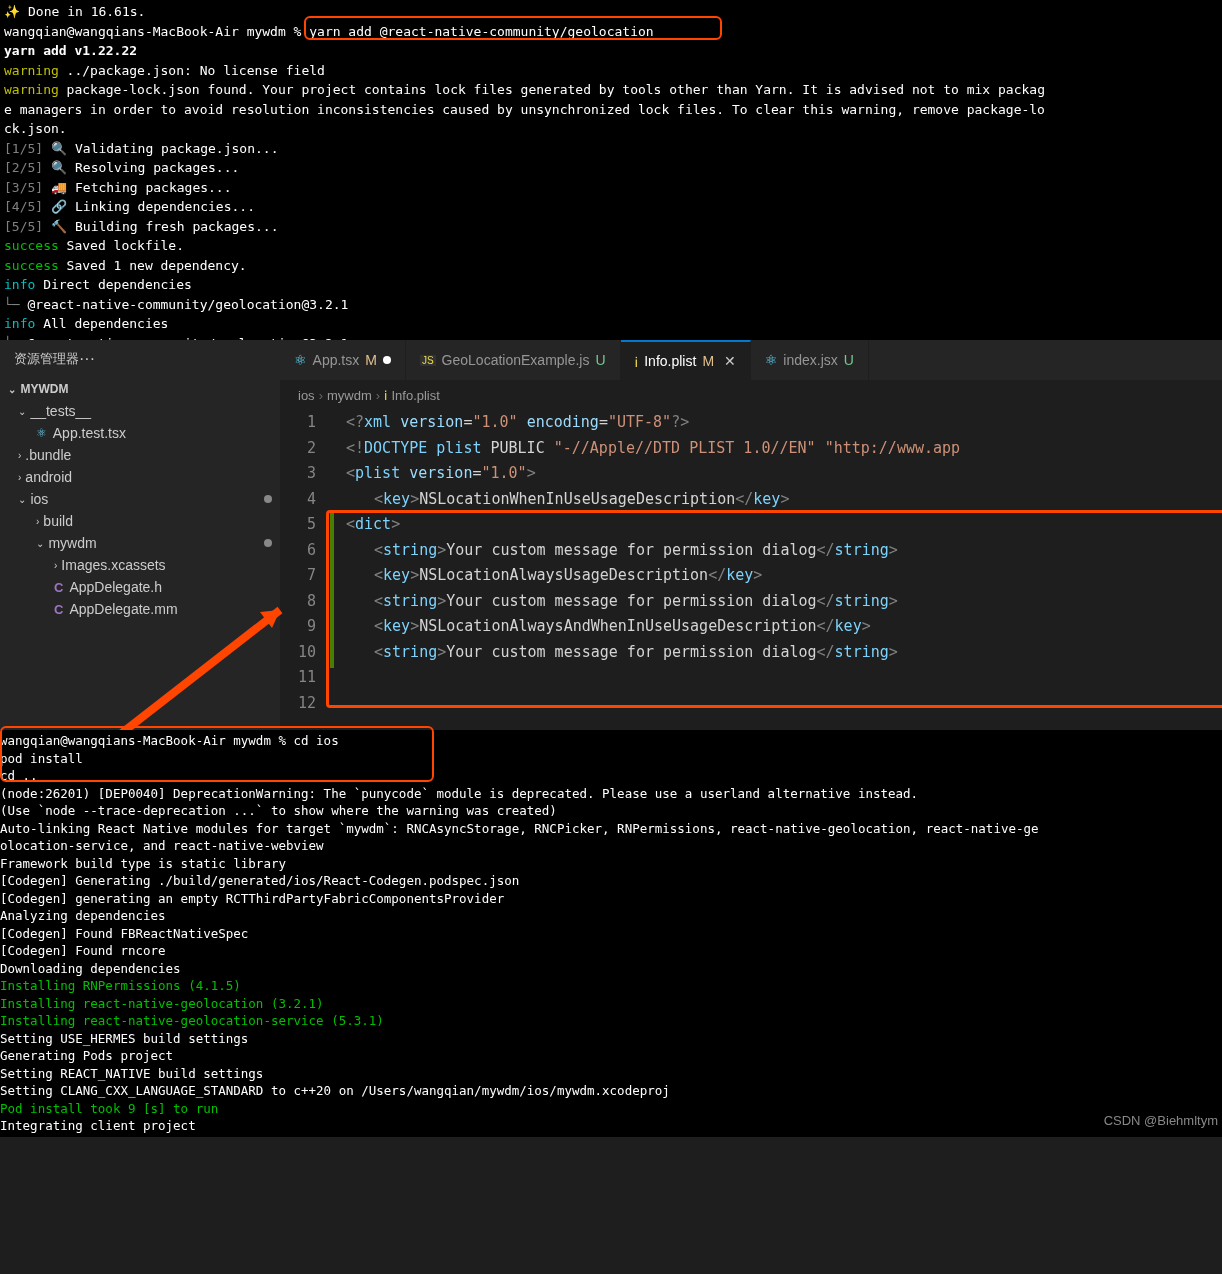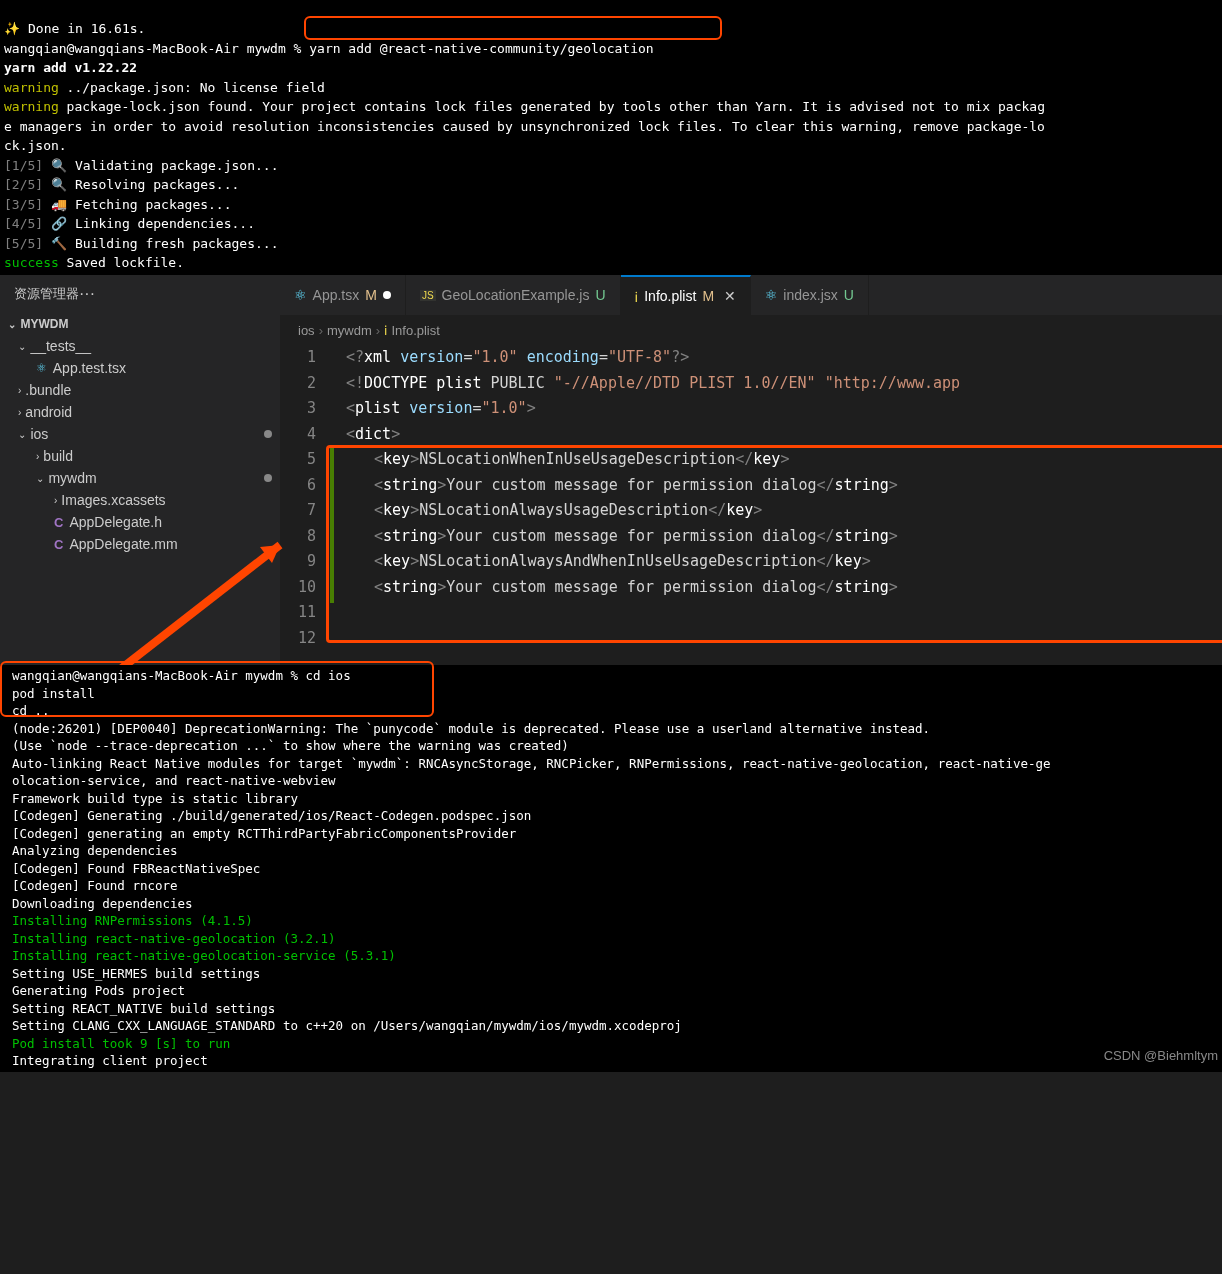--- a/index.html
+++ b/index.html
@@ -1,17 +1,17 @@
 <!DOCTYPE html>
 <html><head>
 <meta charset="utf-8">
 <style>
 *{margin:0;padding:0;box-sizing:border-box}
 body{font-family:Menlo,Monaco,Consolas,monospace;background:#1e1e1e;color:#ccc;font-size:13px;width:1222px;overflow:hidden}
-.terminal-top{background:#000;padding:19px 4px;font-size:13px;line-height:1.5;height:275px;overflow:hidden;position:relative}
+.terminal-top{background:#000;padding:2px 4px;font-size:13px;line-height:1.5;height:340px;overflow:hidden;position:relative}
 .red-box-1{position:absolute;border:2px solid #ff4500;border-radius:6px;top:16px;left:304px;width:418px;height:24px;pointer-events:none}
 .t-white{color:#fff}
 .t-yellow{color:#c0c000}
 .t-green{color:#00c000}
 .t-cyan{color:#00c0c0}
 .t-gray{color:#808080}
 .t-bold{font-weight:bold}
 .sparkle{color:#ffff80}
 .tree{color:#808080}
 .vscode{display:flex;height:390px;background:#1e1e1e;position:relative}
@@ -45,28 +45,28 @@
 .bc-sep{color:#666}
 .bc-icon{color:#f0db4f}
 .code{display:flex;font-size:15px;line-height:1.7;position:relative}
 .gutter{width:50px;text-align:right;color:#858585;padding-right:14px;user-select:none}
 .gutter .ln{display:block}
 .diff-bar{width:4px;background:#487e02}
 .code-lines{flex:1;padding-left:12px}
 .line{white-space:pre}
 .ind1{padding-left:28px}
 .c-bracket{color:#808080}
-.c-tag{color:#ffffff}
+.c-tag{color:#7dd3fc}
 .c-attr{color:#9cdcfe}
 .c-str{color:#ce9178}
 .c-text{color:#d4d4d4}
 .red-box-2{position:absolute;border:3px solid #ff4500;border-radius:4px;top:100px;left:46px;width:1010px;height:198px;pointer-events:none}
 .arrow{position:absolute;top:250px;left:80px;width:220px;height:170px;pointer-events:none}
 .arrow svg{width:100%;height:100%}
-.terminal-bottom{background:#000;padding:2px 12px;font-size:12.5px;line-height:1.4;position:relative}
+.terminal-bottom{background:#000;padding:2px 0;font-size:12.5px;line-height:1.4;position:relative}
 .red-box-3{position:absolute;border:2px solid #ff4500;border-radius:6px;top:-4px;left:0;width:434px;height:56px;pointer-events:none}
 .watermark{position:absolute;bottom:6px;right:4px;color:#888;font-size:13px;font-family:-apple-system,sans-serif}
 </style>
 </head>
 <body>
 
 <div class="terminal-top">
   <div class="red-box-1"></div>
   <div id="term-top">
       <div><span class="sparkle">✨</span><span class="t-white">  Done in 16.61s.</span></div>
@@ -76,20 +76,21 @@
       <div><span class="t-yellow">warning</span><span class="t-white"> package-lock.json found. Your project contains lock files generated by tools other than Yarn. It is advised not to mix packag</span></div>
       <div><span class="t-white">e managers in order to avoid resolution inconsistencies caused by unsynchronized lock files. To clear this warning, remove package-lo</span></div>
       <div><span class="t-white">ck.json.</span></div>
       <div><span class="t-gray">[1/5]</span><span class="t-white"> 🔍  Validating package.json...</span></div>
       <div><span class="t-gray">[2/5]</span><span class="t-white"> 🔍  Resolving packages...</span></div>
       <div><span class="t-gray">[3/5]</span><span class="t-white"> 🚚  Fetching packages...</span></div>
       <div><span class="t-gray">[4/5]</span><span class="t-white"> 🔗  Linking dependencies...</span></div>
       <div><span class="t-gray">[5/5]</span><span class="t-white"> 🔨  Building fresh packages...</span></div>
       <div><span class="t-green">success</span><span class="t-white"> Saved lockfile.</span></div>
       <div><span class="t-green">success</span><span class="t-white"> Saved 1 new dependency.</span></div>
+      <div><span class="t-cyan">info</span><span class="t-white"> Direct dependencies</span></div>
       <div><span class="tree">└─ </span><span class="t-white">@react-native-community/geolocation@3.2.1</span></div>
       <div><span class="t-cyan">info</span><span class="t-white"> All dependencies</span></div>
       <div><span class="tree">└─ </span><span class="t-white">@react-native-community/geolocation@3.2.1</span></div>
     </div>
 </div>
 
 <div class="vscode">
   <div class="sidebar">
     <div class="sidebar-header">
       <span class="sidebar-title">资源管理器</span>
@@ -191,22 +192,22 @@
           <span class="ln">9</span>
           <span class="ln">10</span>
           <span class="ln">11</span>
           <span class="ln">12</span>
         </div>
       <div class="diff-bar" style="margin-top:102px;height:156px"></div>
       <div class="code-lines" id="code-lines">
           <div class="line ind0"><span class="c-bracket">&lt;?</span><span class="c-tag">xml</span><span class="c-text"> </span><span class="c-attr">version</span><span class="c-text">=</span><span class="c-str">"1.0"</span><span class="c-text"> </span><span class="c-attr">encoding</span><span class="c-text">=</span><span class="c-str">"UTF-8"</span><span class="c-bracket">?&gt;</span></div>
           <div class="line ind0"><span class="c-bracket">&lt;!</span><span class="c-tag">DOCTYPE plist</span><span class="c-text"> PUBLIC </span><span class="c-str">"-//Apple//DTD PLIST 1.0//EN"</span><span class="c-text"> </span><span class="c-str">"http://www.app</span></div>
           <div class="line ind0"><span class="c-bracket">&lt;</span><span class="c-tag">plist</span><span class="c-text"> </span><span class="c-attr">version</span><span class="c-text">=</span><span class="c-str">"1.0"</span><span class="c-bracket">&gt;</span></div>
+          <div class="line ind1"><span class="c-bracket">&lt;</span><span class="c-tag">key</span><span class="c-bracket">&gt;</span><span class="c-text">NSLocationWhenInUseUsageDescription</span><span class="c-bracket">&lt;/</span><span class="c-tag">key</span><span class="c-bracket">&gt;</span></div>
           <div class="line ind0"><span class="c-bracket">&lt;</span><span class="c-tag">dict</span><span class="c-bracket">&gt;</span></div>
-          <div class="line ind1"><span class="c-bracket">&lt;</span><span class="c-tag">key</span><span class="c-bracket">&gt;</span><span class="c-text">NSLocationWhenInUseUsageDescription</span><span class="c-bracket">&lt;/</span><span class="c-tag">key</span><span class="c-bracket">&gt;</span></div>
           <div class="line ind1"><span class="c-bracket">&lt;</span><span class="c-tag">string</span><span class="c-bracket">&gt;</span><span class="c-text">Your custom message for permission dialog</span><span class="c-bracket">&lt;/</span><span class="c-tag">string</span><span class="c-bracket">&gt;</span></div>
           <div class="line ind1"><span class="c-bracket">&lt;</span><span class="c-tag">key</span><span class="c-bracket">&gt;</span><span class="c-text">NSLocationAlwaysUsageDescription</span><span class="c-bracket">&lt;/</span><span class="c-tag">key</span><span class="c-bracket">&gt;</span></div>
           <div class="line ind1"><span class="c-bracket">&lt;</span><span class="c-tag">string</span><span class="c-bracket">&gt;</span><span class="c-text">Your custom message for permission dialog</span><span class="c-bracket">&lt;/</span><span class="c-tag">string</span><span class="c-bracket">&gt;</span></div>
           <div class="line ind1"><span class="c-bracket">&lt;</span><span class="c-tag">key</span><span class="c-bracket">&gt;</span><span class="c-text">NSLocationAlwaysAndWhenInUseUsageDescription</span><span class="c-bracket">&lt;/</span><span class="c-tag">key</span><span class="c-bracket">&gt;</span></div>
           <div class="line ind1"><span class="c-bracket">&lt;</span><span class="c-tag">string</span><span class="c-bracket">&gt;</span><span class="c-text">Your custom message for permission dialog</span><span class="c-bracket">&lt;/</span><span class="c-tag">string</span><span class="c-bracket">&gt;</span></div>
           <div class="line ind0">&nbsp;</div>
           <div class="line ind0">&nbsp;</div>
         </div>
       <div class="red-box-2"></div>
     </div>

